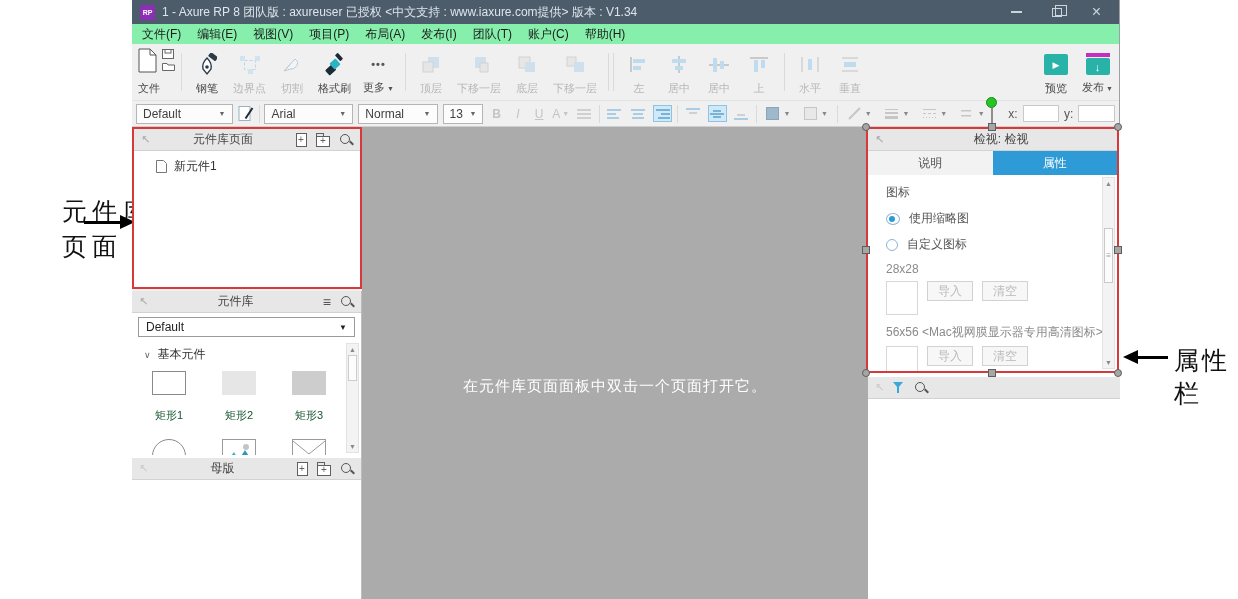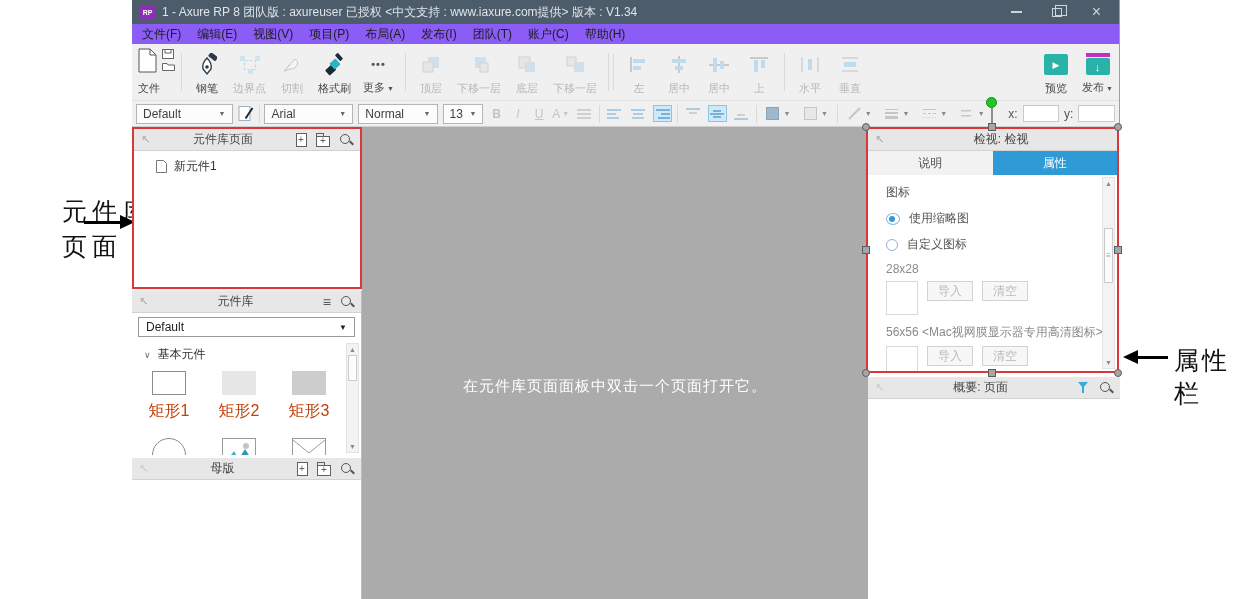--- a/index.html
+++ b/index.html
@@ -21,21 +21,21 @@
 
   .titlebar{height:24px;background:#4d5c6b;display:flex;align-items:center;gap:7px;padding:0 8px}
   .tb-logo{width:15px;height:15px;background:#8d2fb4;border-radius:2px;color:#fff;font-size:7px;font-weight:bold;display:flex;align-items:center;justify-content:center}
   .tb-title{color:#dde4eb;font-size:12px;white-space:nowrap;overflow:hidden}
   .tb-ctrls{margin-left:auto;display:flex;align-items:center;gap:30px;padding-right:10px}
   .ic-min{width:11px;height:2px;background:#cdd5dc}
   .ic-restore{position:relative;width:10px;height:9px;border:1px solid #cdd5dc;background:#4d5c6b}
   .ic-restore::before{content:"";position:absolute;left:2px;top:-4px;width:10px;height:9px;border:1px solid #cdd5dc}
   .ic-close{color:#cdd5dc;font-size:16px;line-height:14px}
 
-  .menubar{height:20px;display:flex;align-items:center;gap:16px;padding:0 10px;font-size:12px;color:#1d1d1d;background:#8b5cf6}
+  .menubar{height:20px;display:flex;align-items:center;gap:16px;padding:0 10px;font-size:12px;color:#1d1d1d;background:#86efac}
   .mitem{white-space:nowrap;cursor:default}
 
   .toolbar{height:56px;display:flex;align-items:stretch;padding:0 2px;background:#f0f0f0}
   .tgroup{display:flex;gap:8px;padding:0 7px}
   .tdiv{width:1px;background:#dadada;margin:9px 2px}
   .tbtn{display:flex;flex-direction:column;align-items:center;justify-content:flex-end;padding:4px 2px;min-width:32px}
   .ticon{flex:1;display:flex;align-items:center;justify-content:center}
   .tlabel{font-size:11px;color:#4a4a4a;line-height:15px;white-space:nowrap}
   .tlabel.dis{color:#b6b6b6}
   .filegrp{display:flex;flex-direction:column;padding:4px 4px}
@@ -82,21 +82,21 @@
   .treeitem{display:flex;align-items:center;gap:7px;padding:7px 0 0 22px;font-size:12px;color:#333}
 
   .panel-widgets{position:absolute;left:0;top:291px;width:230px;height:167px;background:#fff;border-right:1px solid #bdbdbd}
   .libsel{margin:4px 6px 3px 6px;height:20px;border:1px solid #9b9b9b;background:#fff;display:flex;align-items:center;padding:0 7px;font-size:12px;color:#222}
   .libsel .caret{margin-left:auto;font-size:8px;color:#222}
   .wcontent{position:relative;height:115px;overflow:hidden}
   .wsection{display:flex;align-items:center;gap:7px;padding:6px 0 0 12px;font-size:12px;color:#333}
   .wsection .exp{font-size:9px;color:#666}
   .wgrid{display:flex;padding-left:2px;margin-top:8px}
   .witem{width:70px;display:flex;flex-direction:column;align-items:center}
-  .wlabel{font-size:16px;color:#c2410c;margin-top:6px}
+  .wlabel{font-size:11px;color:#14532d;margin-top:13px}
   .sh-rect1{width:34px;height:24px;background:#fff;border:1px solid #8a8a8a}
   .sh-rect2{width:34px;height:24px;background:#e6e6e6}
   .sh-rect3{width:34px;height:24px;background:#cdcdcd}
   .sh-circle{width:34px;height:34px;border:1px solid #8a8a8a;border-radius:50%;background:#fff}
   .wgrid2{display:flex;padding-left:2px;margin-top:16px}
 
   .panel-masters{position:absolute;left:0;top:458px;width:230px;height:141px;background:#fff;border-right:1px solid #bdbdbd}
 
   .vscroll{position:absolute;width:13px;background:#f3f3f3;border:1px solid #e2e2e2;display:flex;flex-direction:column;align-items:stretch}
   .sarr{height:11px;text-align:center;font-size:7px;color:#8a8a8a;line-height:11px}
@@ -648,21 +648,20 @@
           <span class="sarr up">▲</span>
           <span class="ithumb">≡</span>
           <span class="sarr down">▼</span>
         </div>
       </div>
     </div>
 
     <div class="outhead">
       <div class="phead">
         <span class="pin lite">↖</span>
-        <span class="ptitle">概要: 页面</span>
         <span class="hicons">
           <span class="icon-funnel"></span>
           <span class="icon-search"></span>
         </span>
       </div>
     </div>
 
     <div class="rot-stem"></div>
     <div class="rot-handle"></div>
     <div class="handle round" style="left:730px;top:123px"></div>

